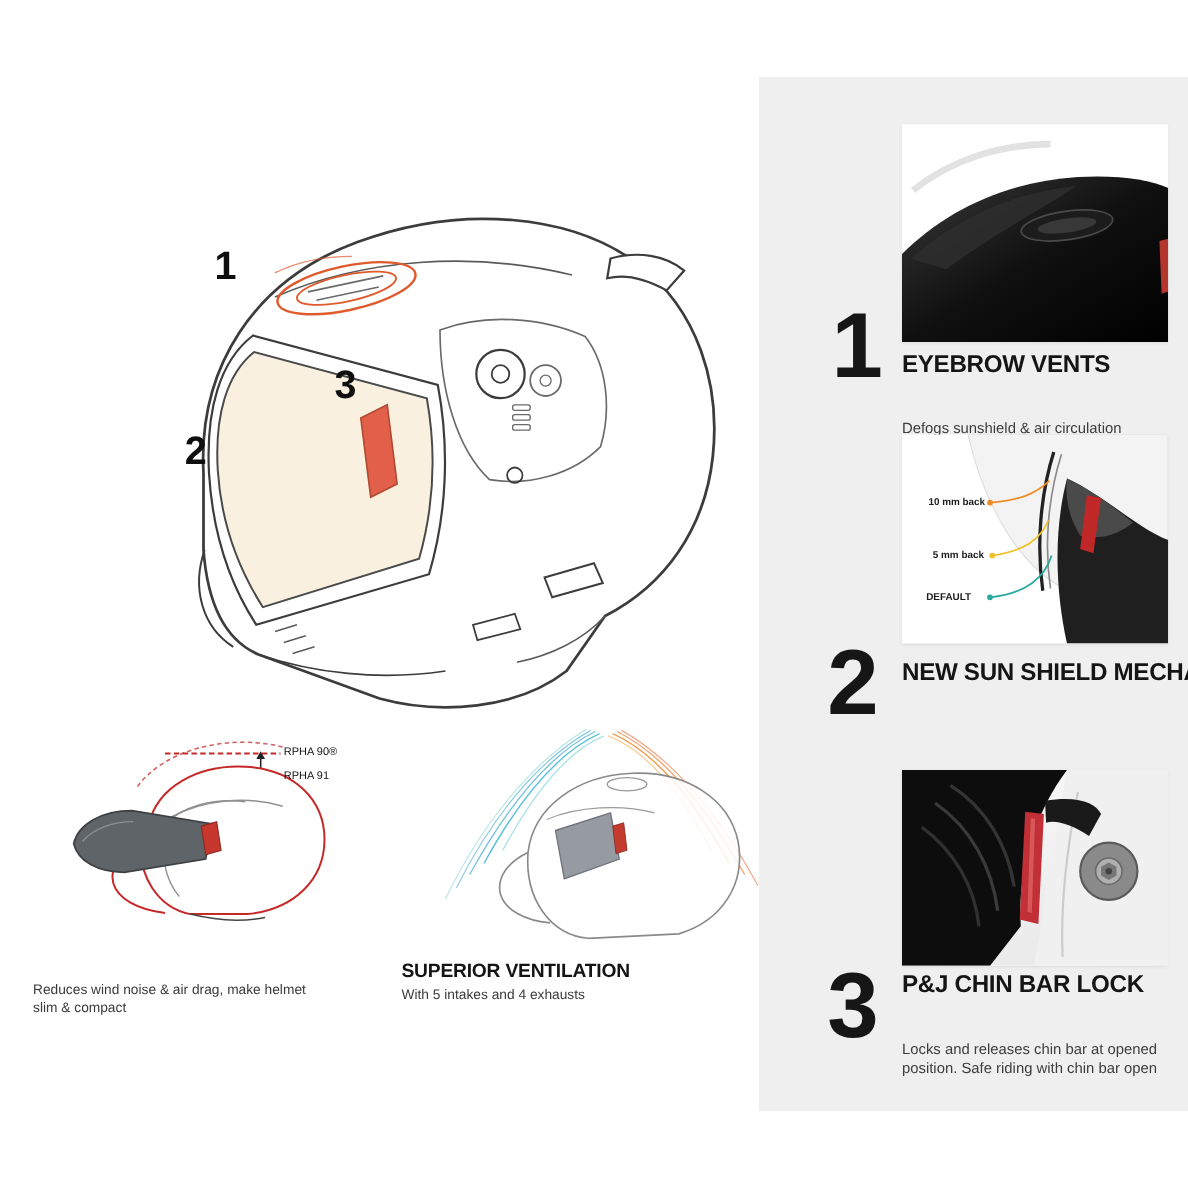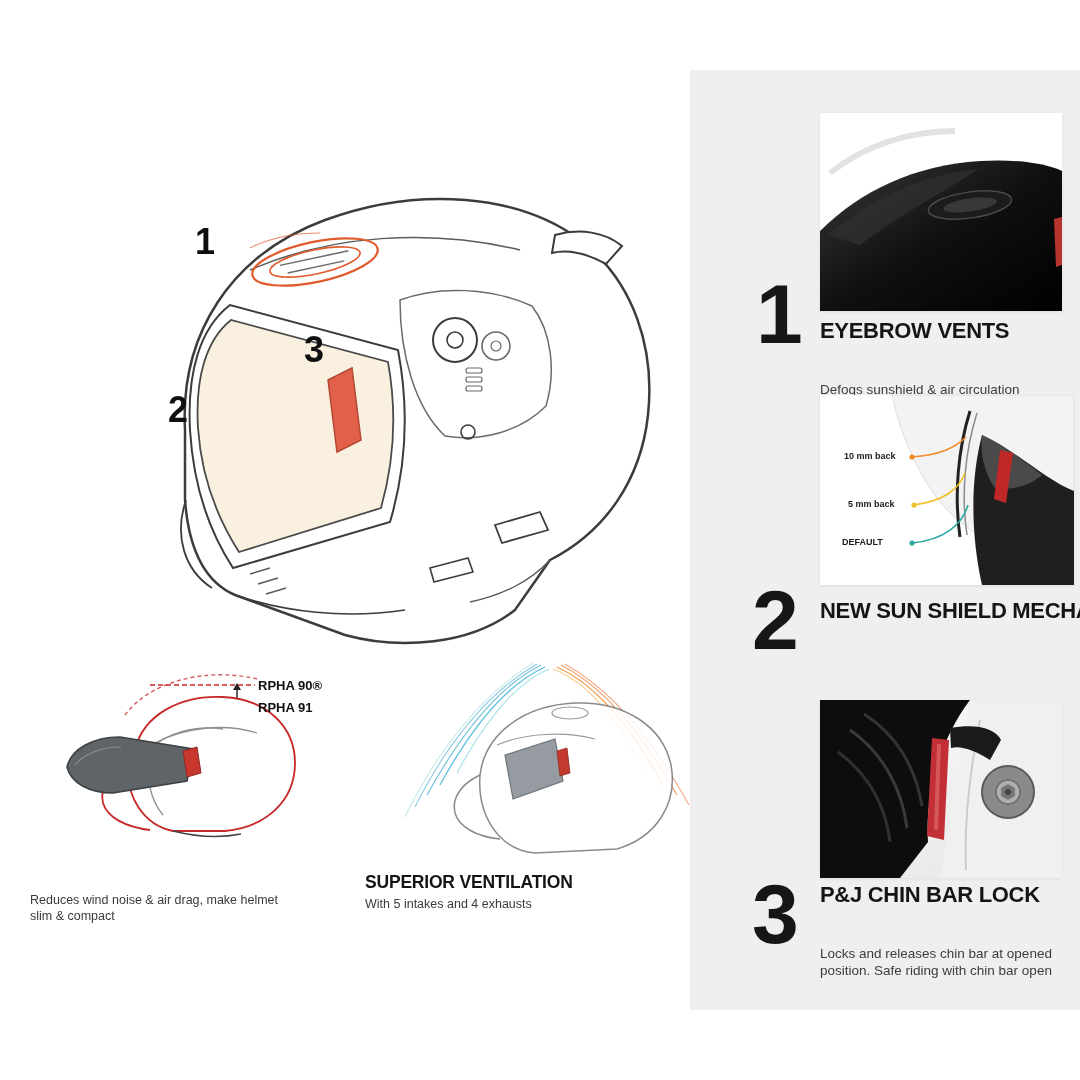--- a/index.html
+++ b/index.html
@@ -11,21 +11,21 @@
   .photo{position:absolute;background:#ffffff;box-shadow:0 1px 3px rgba(0,0,0,0.08);}
   .big-num{position:absolute;font-size:84px;font-weight:bold;line-height:1;color:#161616;letter-spacing:-4px;}
   .feat-title{position:absolute;font-size:22px;font-weight:bold;color:#151515;letter-spacing:-0.3px;white-space:nowrap;}
   .feat-desc{position:absolute;font-size:13.5px;color:#3c3c3c;line-height:1.25;margin-top:40px;}
   .photo-label{position:absolute;font-size:9px;font-weight:bold;color:#1c1c1c;white-space:nowrap;}
   
   .callout-num{position:absolute;font-size:36px;font-weight:bold;color:#0f0f0f;line-height:1;}
   
   .small-title{position:absolute;font-size:17.5px;font-weight:bold;color:#141414;letter-spacing:-0.2px;white-space:nowrap;}
   .small-desc{position:absolute;font-size:12.5px;color:#3a3a3a;line-height:1.3;}
-  .rpha-label{position:absolute;font-size:13px;font-weight:bold;color:#101010;white-space:nowrap;line-height:1;}
+  .rpha-label{position:absolute;font-size:10px;font-weight:normal;color:#101010;white-space:nowrap;line-height:1;}
   svg{display:block;}
 </style>
 </head>
 <body>
 
 <div class="canvas">
 
   <div class="abs" style="left:100px;top:140px;width:560px;height:510px;">
     <svg width="560" height="510" viewBox="0 0 560 510">
 
@@ -150,21 +150,21 @@
         <ellipse cx="150" cy="92" rx="42" ry="13" fill="#1c1c1c" stroke="#4a4a4a" stroke-width="1.5"></ellipse>
         <ellipse cx="150" cy="92" rx="27" ry="6.5" fill="#383838"></ellipse>
       </g>
       <path d="M 234 106 L 242 104 L 242 152 L 236 154 Z" fill="#b5342c"></path>
     </svg>
   </div>
   <div class="big-num" style="left:756px;top:272px;">1</div>
   <div class="feat-title" style="left:820px;top:318px;">EYEBROW VENTS</div>
   <div class="feat-desc" style="left:820px;top:342px;width:260px;">Defogs sunshield &amp; air circulation</div>
 
-  <div class="photo" style="left:820px;top:395px;width:242px;height:190px;padding-left:12px;">
+  <div class="photo" style="left:820px;top:395px;width:242px;height:190px;">
     <svg width="242" height="190" viewBox="0 0 242 190">
       <path d="M 60 0 L 242 0 L 242 150 C 200 162 150 150 120 120 C 90 90 70 45 60 0 Z" fill="#f3f3f3" stroke="#dcdcdc" stroke-width="1"></path>
       <path d="M 150 40 C 185 56 215 86 242 96 L 242 190 L 150 190 C 139 140 138 86 150 40 Z" fill="#1f1f1f"></path>
       <path d="M 150 40 C 172 50 192 66 210 80 C 196 92 178 96 162 92 C 152 76 148 58 150 40 Z" fill="#4a4a4a"></path>
       <path d="M 168 55 L 181 58 L 174 108 L 162 104 Z" fill="#c02828"></path>
       <path d="M 138 16 C 126 54 122 100 128 142" fill="none" stroke="#222222" stroke-width="3"></path>
       <path d="M 145 18 C 133 56 129 100 135 140" fill="none" stroke="#8a8a8a" stroke-width="1.5"></path>
 
       <path d="M 80 62 C 106 60 122 54 134 42" fill="none" stroke="#f08c28" stroke-width="1.6"></path>
       <circle cx="80" cy="62" r="2.6" fill="#f08c28"></circle>

